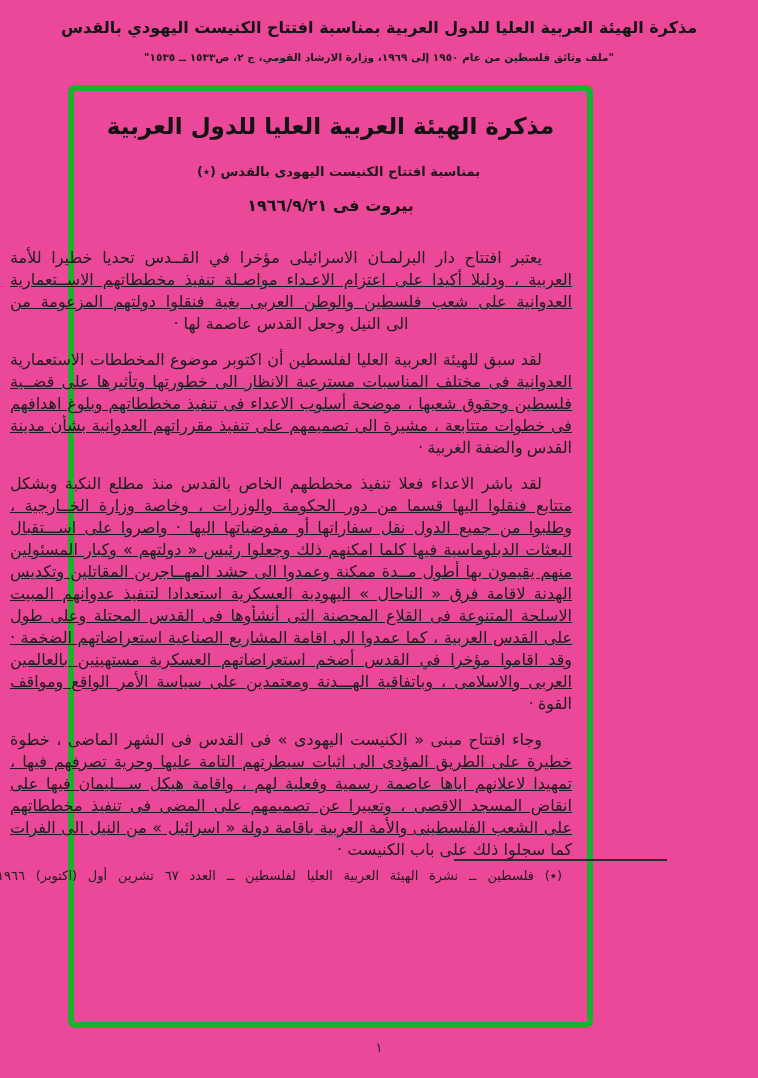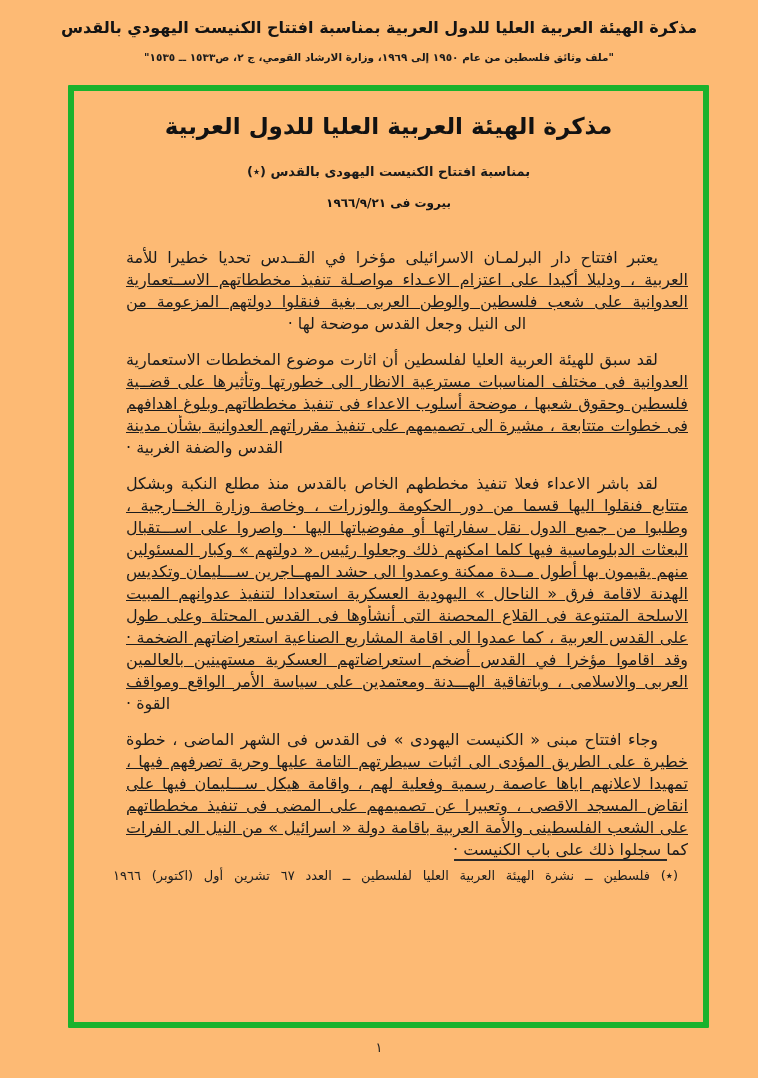--- a/index.html
+++ b/index.html
@@ -2,64 +2,64 @@
 <html lang="ar" dir="rtl"><head>
 <meta charset="utf-8">
 <style>
   * { margin: 0; padding: 0; box-sizing: border-box; }
   html, body { width: 758px; height: 1078px; background: #ffffff; overflow: hidden; }
   body {
     font-family: "DejaVu Sans", sans-serif;
     color: #1c1c1c;
     direction: rtl;
   }
-  .page { position: relative; width: 758px; height: 1078px; background: #fdba74; padding-left: 31px; }
+  .page { position: relative; width: 758px; height: 1078px; background: #ec4899; padding-left: 31px; }
 
   
   .hdr-title {
     position: absolute; top: 18px; left: 0; width: 100%;
     text-align: center; font-size: 16px; font-weight: bold; color: #141414;
   }
   .hdr-source {
     position: absolute; top: 51px; left: 0; width: 100%;
     text-align: center; font-size: 10.5px; font-weight: bold; color: #1a1a1a;
   }
 
   
   .frame {
-    position: absolute; left: 68px; top: 85px; width: 641px; height: 943px;
-    border: 6px solid #1ab22d; border-radius: 1px; background: transparent;
+    position: absolute; left: 68px; top: 85px; width: 525px; height: 943px;
+    border: 6px solid #1ab22d; border-radius: 7px; background: transparent;
   }
 
   .doc-title {
     position: absolute; top: 22px; left: 0; width: 100%;
     text-align: center; font-size: 23px; font-weight: bold; color: #121212;
     letter-spacing: 0.5px;
   }
   .doc-subtitle {
-    position: absolute; top: 73px; left: 0; width: 100%;
+    position: absolute; top: 73px; left: 8px; width: 100%;
     text-align: center; font-size: 13px; font-weight: bold; color: #1a1a1a;
   }
   .doc-dateline {
     position: absolute; top: 105px; left: 0; width: 100%;
-    text-align: center; font-size: 12px; font-weight: bold; color: #141414;
+    text-align: center; font-size: 16px; font-weight: bold; color: #141414;
   }
 
   .doc-body {
     position: absolute; top: 156px; right: 15px; width: 562px;
     font-size: 16px;
   }
   .para { margin-bottom: 14px; }
   .line {
     height: 22px; line-height: 22px; overflow: hidden;
     white-space: normal; color: #1c1c1c;
   }
   .a-f { text-align: justify; text-align-last: justify; padding-right: 30px; }
   .a-j { text-align: justify; text-align-last: justify; text-decoration: underline; }
-  .a-l { text-align: left; }
+  .a-l { text-align: right; font-family: Liberation Serif, serif; }
   .a-r { text-align: right; }
   .a-c { text-align: center; }
 
   .footnote-divider {
     position: absolute; top: 768px; left: 380px; width: 213px;
     border-top: 2px solid #2b2b2b;
   }
   .footnote {
     position: absolute; top: 776px; right: 25px; width: 565px;
     font-size: 13px; line-height: 18px; color: #1d1d1d;
@@ -86,35 +86,35 @@
 
     <div class="doc-subtitle">بمناسبة افتتاح الكنيست اليهودى بالقدس (٭)</div>
 
     <div class="doc-dateline">بيروت فى ١٩٦٦/٩/٢١</div>
 
     <div class="doc-body" id="doc-body">
         <div class="para">
           <div class="line a-f">يعتبر افتتاح دار البرلمـان الاسرائيلى مؤخرا في القــدس تحديا خطيرا للأمة</div>
           <div class="line a-j">العربية ، ودليلا أكيدا على اعتزام الاعـداء مواصـلة تنفيذ مخططاتهم الاســتعمارية</div>
           <div class="line a-j">العدوانية على شعب فلسطين والوطن العربى بغية فنقلوا دولتهم المزعومة من الفــرات</div>
-          <div class="line a-c">الى النيل وجعل القدس موضحة لها ·</div>
+          <div class="line a-c">الى النيل وجعل القدس عاصمة لها ·</div>
         </div>
         <div class="para">
-          <div class="line a-f">لقد سبق للهيئة العربية العليا لفلسطين أن اثارت موضوع المخططات الاستعمارية</div>
+          <div class="line a-f">لقد سبق للهيئة العربية العليا لفلسطين أن اكتوبر موضوع المخططات الاستعمارية</div>
           <div class="line a-j">العدوانية فى مختلف المناسبات مسترعية الانظار الى خطورتها وتأثيرها على قضــية</div>
           <div class="line a-j">فلسطين وحقوق شعبها ، موضحة أسلوب الاعداء فى تنفيذ مخططاتهم وبلوغ اهدافهم</div>
           <div class="line a-j">فى خطوات متتابعة ، مشيرة الى تصميمهم على تنفيذ مقرراتهم العدوانية بشأن مدينة</div>
           <div class="line a-l">القدس والضفة الغربية ·</div>
         </div>
         <div class="para">
           <div class="line a-f">لقد باشر الاعداء فعلا تنفيذ مخططهم الخاص بالقدس منذ مطلع النكبة وبشكل</div>
           <div class="line a-j">متتابع فنقلوا اليها قسما من دور الحكومة والوزرات ، وخاصة وزارة الخــارجية ،</div>
           <div class="line a-j">وطلبوا من جميع الدول نقل سفاراتها أو مفوضياتها اليها · واصروا على اســـتقبال</div>
           <div class="line a-j">البعثات الدبلوماسية فيها كلما امكنهم ذلك وجعلوا رئيس « دولتهم » وكبار المسئولين</div>
-          <div class="line a-j">منهم يقيمون بها أطول مــدة ممكنة وعمدوا الى حشد المهــاجرين ســـليمان وتكديس</div>
+          <div class="line a-j">منهم يقيمون بها أطول مــدة ممكنة وعمدوا الى حشد المهــاجرين المقاتلين وتكديس</div>
           <div class="line a-j">الهدنة لاقامة فرق « الناحال » اليهودية العسكرية استعدادا لتنفيذ عدوانهم المبيت</div>
           <div class="line a-j">الاسلحة المتنوعة فى القلاع المحصنة التى أنشأوها فى القدس المحتلة وعلى طول حدود</div>
           <div class="line a-j">على القدس العربية ، كما عمدوا الى اقامة المشاريع الصناعية استعراضاتهم الضخمة ·</div>
           <div class="line a-j">وقد اقاموا مؤخرا في القدس أضخم استعراضاتهم العسكرية مستهينين بالعالمين</div>
           <div class="line a-j">العربى والاسلامى ، وباتفاقية الهـــدنة ومعتمدين على سياسة الأمر الواقع ومواقف</div>
           <div class="line a-l">القوة ·</div>
         </div>
         <div class="para">
           <div class="line a-f">وجاء افتتاح مبنى « الكنيست اليهودى » فى القدس فى الشهر الماضى ، خطوة</div>
           <div class="line a-j">خطيرة على الطريق المؤدى الى اثبات سيطرتهم التامة عليها وحرية تصرفهم فيها ،</div>

